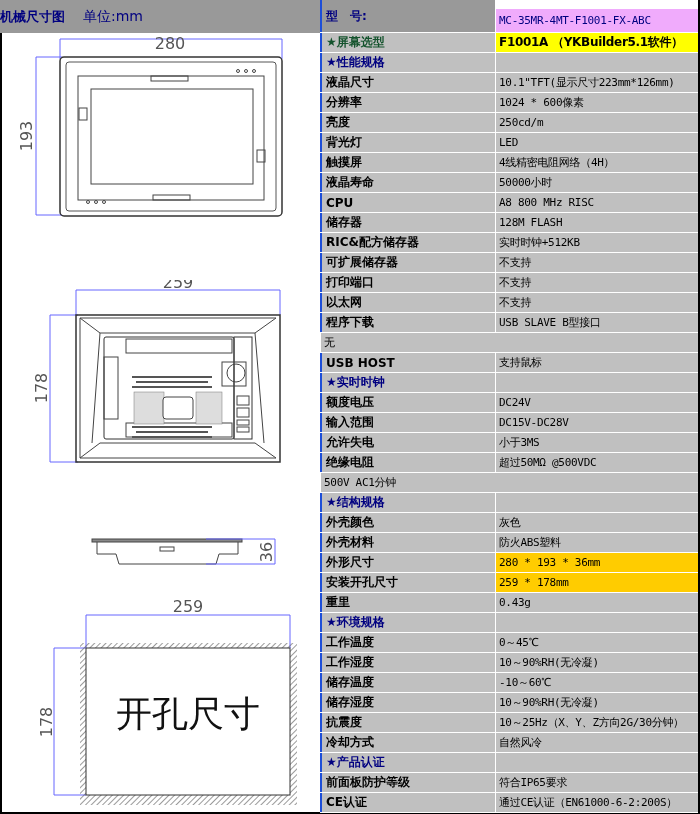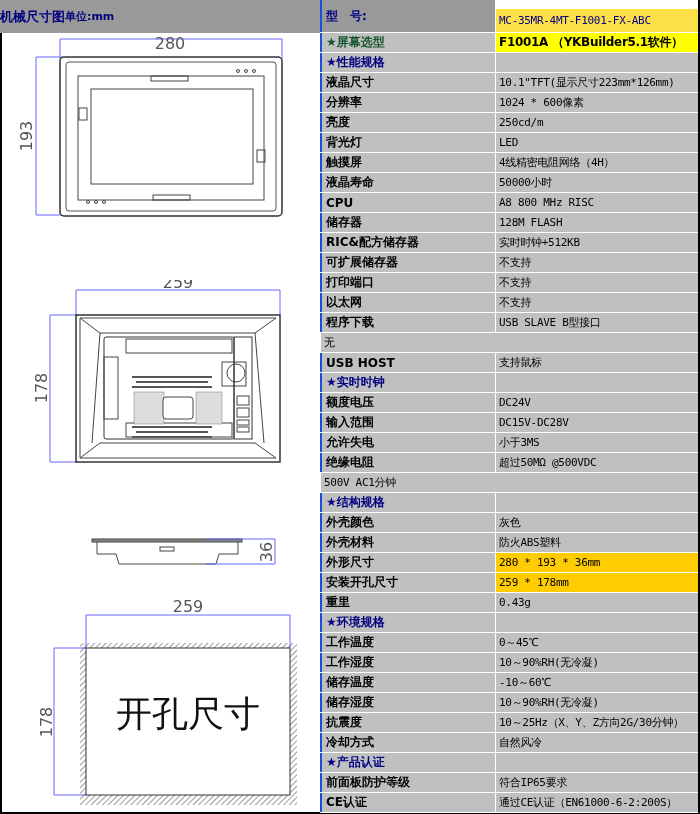--- a/index.html
+++ b/index.html
@@ -1,27 +1,27 @@
 <!DOCTYPE html>
 <html><head>
 <meta charset="utf-8">
 <style>
   * { margin:0; padding:0; box-sizing:border-box; }
   body { width:700px; height:814px; background:#fff; font-family:"DejaVu Sans", sans-serif; overflow:hidden; position:relative; }
   .frame { position:absolute; left:0; top:0; width:700px; height:814px; border-left:2px solid #000; border-right:2px solid #000; border-bottom:2px solid #000; }
   .left { position:absolute; left:0; top:0; width:320px; height:814px; }
   .left-header { position:absolute; left:0; top:0; width:320px; height:33px; background:#999999; display:flex; align-items:center; color:#000080; font-size:13px; font-weight:bold; }
-  .left-header .unit { font-weight:bold; font-size:11px; }
+  .left-header .unit { font-weight:normal; font-size:14px; margin-left:18px; }
   .right { position:absolute; left:320px; top:0; width:378px; }
   .row { display:flex; height:20px; border-bottom:1px solid #fff; }
   .row.header { height:33px; }
   .cell-label { width:175px; background:#c0c0c0; border-left:2px solid #1d4ed8; padding-left:4px; font-size:12px; font-weight:bold; color:#000; display:flex; align-items:center; white-space:nowrap; }
   .cell-value { flex:1; background:#c0c0c0; border-left:1px solid #fff; padding-left:3px; font-size:11px; color:#000; display:flex; align-items:center; white-space:nowrap; font-family:"DejaVu Sans Mono", monospace; letter-spacing:-0.3px; }
   .row.header .cell-label { background:#999999; color:#000080; }
-  .row.header .cell-value { background:#fde047; color:#000080;margin-top:9px; }
+  .row.header .cell-value { background:#f0abfc; color:#000080;margin-top:9px; }
   .row.section .cell-label { color:#000080; }
   .row.screen .cell-label { color:#14532d; }
   .row.screen .cell-value { background:#ffff00; font-weight:bold; font-size:12px; font-family:"DejaVu Sans", sans-serif; }
   .row.hl .cell-value { background:#ffcc00; }
   .drawing { position:absolute; }
   .dimtxt { font-family:"DejaVu Sans", sans-serif; fill:#555; font-size:16px; }
 </style>
 </head>
 <body>
 

